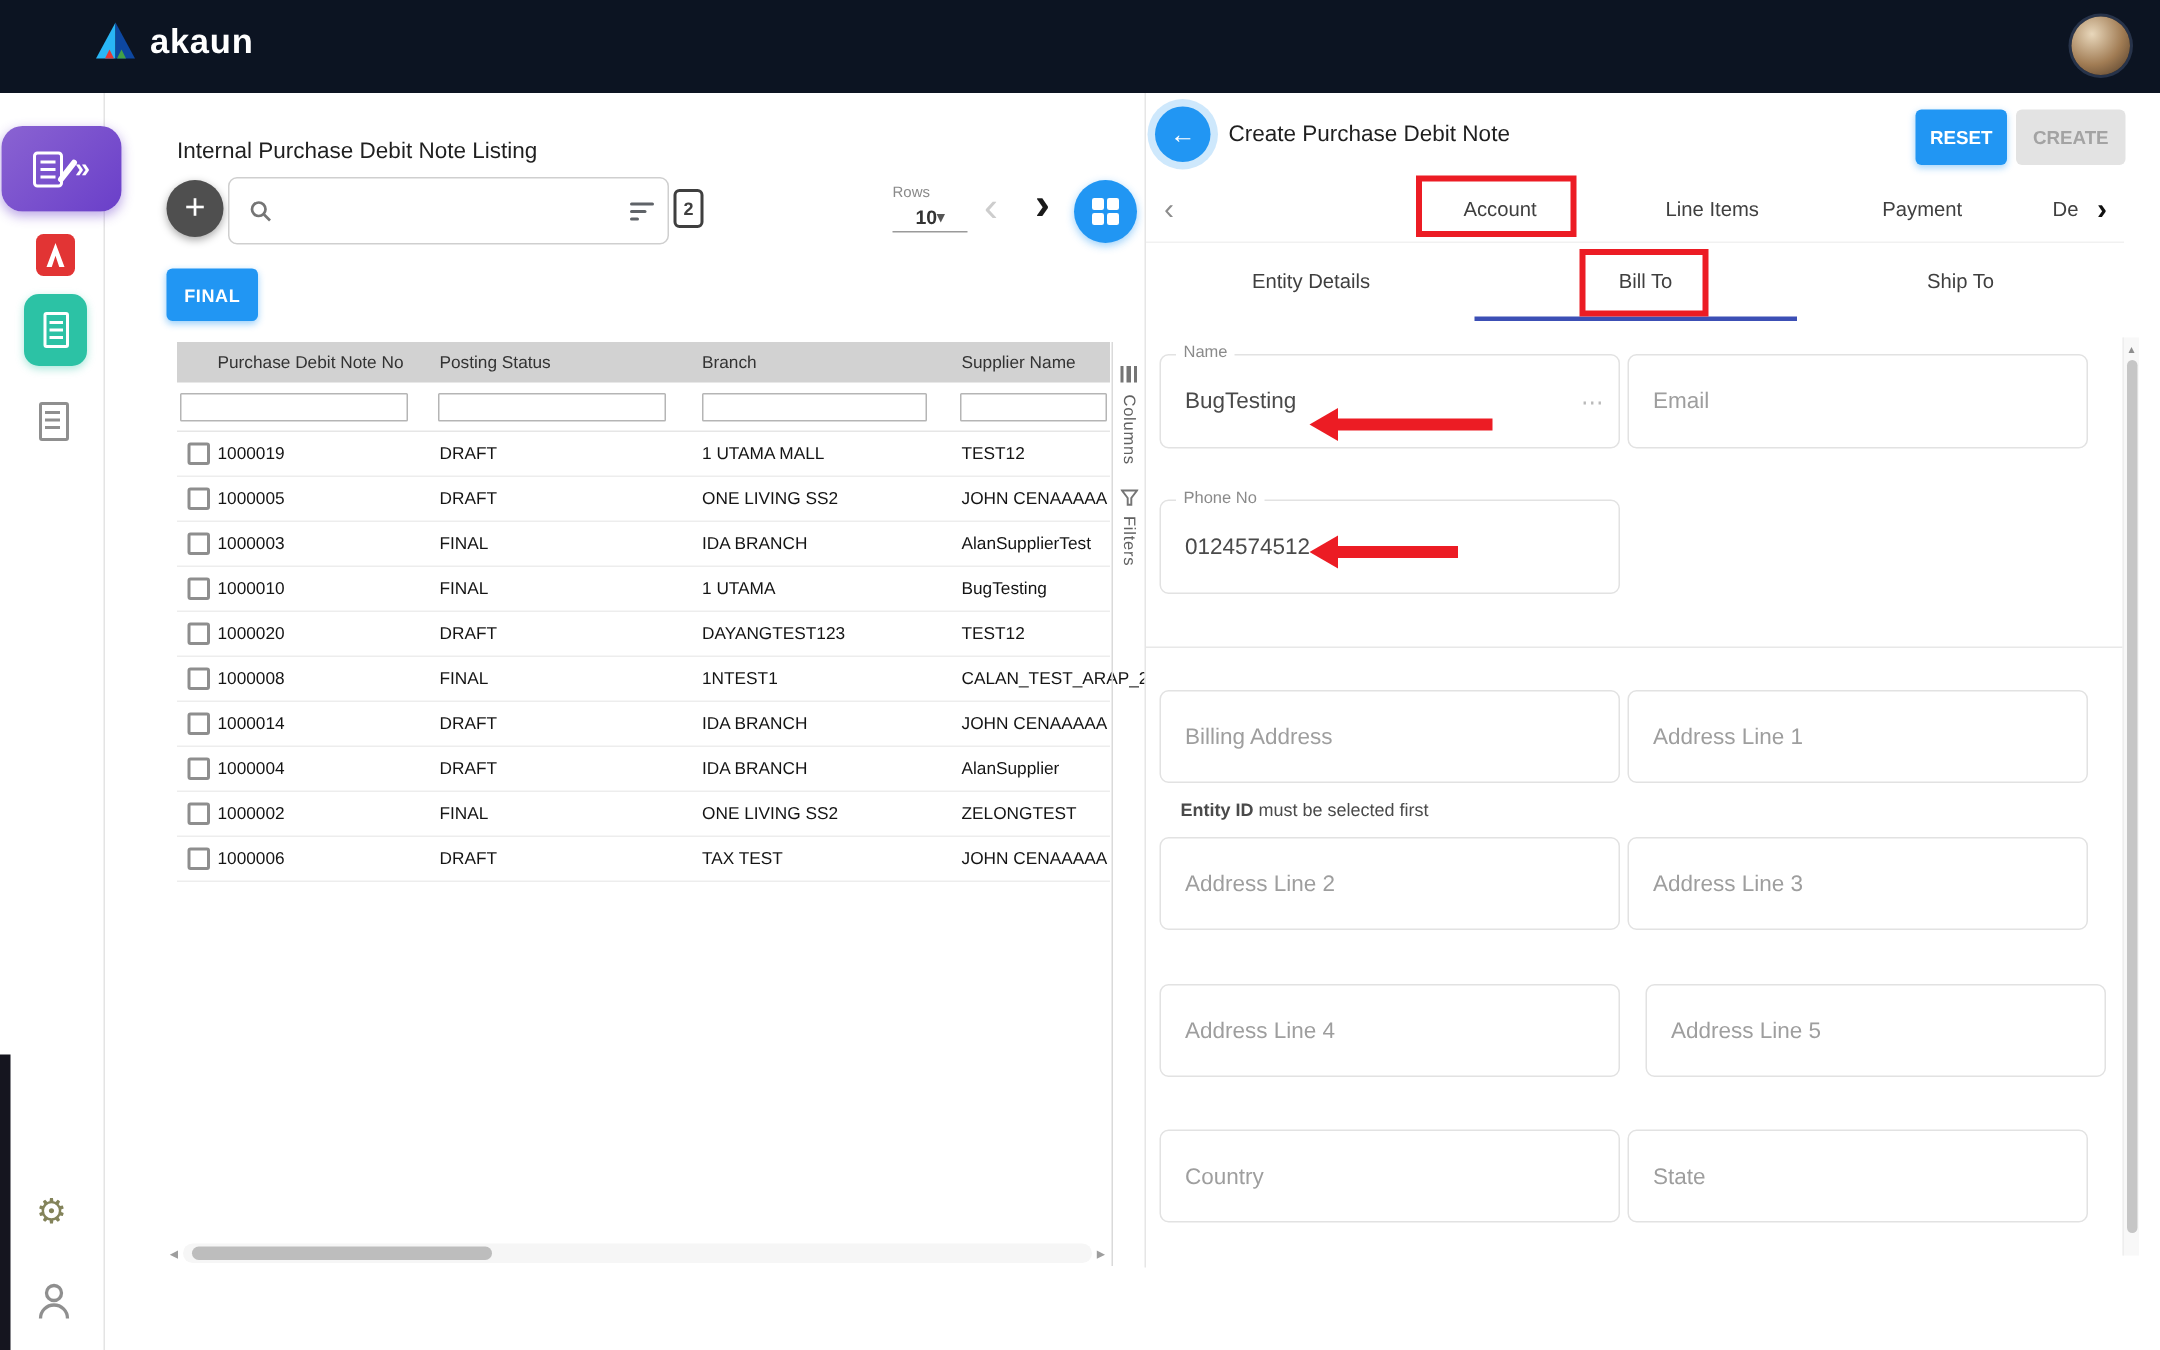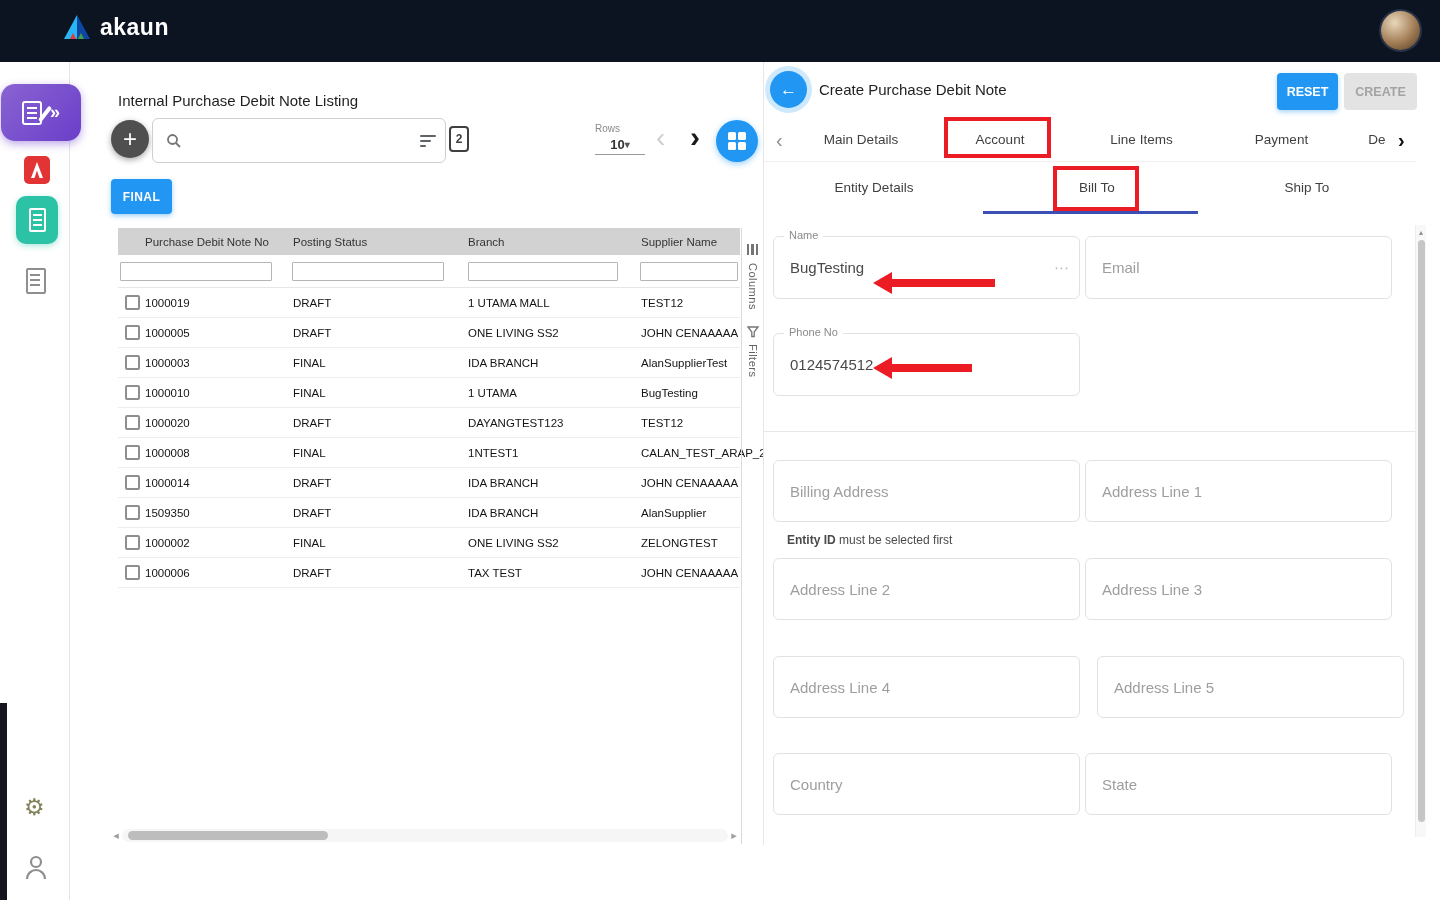--- a/index.html
+++ b/index.html
@@ -316,21 +316,21 @@
           </div>
         <div class="td">1000014</div>
         <div class="td">DRAFT</div>
         <div class="td">IDA BRANCH</div>
         <div class="td">JOHN CENAAAAA</div>
       </div>
       <div class="tr dr">
         <div class="td">
             <span class="cbx"></span>
           </div>
-        <div class="td">1509350</div>
+        <div class="td">1000004</div>
         <div class="td">DRAFT</div>
         <div class="td">IDA BRANCH</div>
         <div class="td">AlanSupplier</div>
       </div>
       <div class="tr dr">
         <div class="td">
             <span class="cbx"></span>
           </div>
         <div class="td">1000002</div>
         <div class="td">FINAL</div>
@@ -373,21 +373,20 @@
   <section class="create-panel">
     <div class="back-btn">
       <span>←</span>
     </div>
     <h2 class="cp-title">Create Purchase Debit Note</h2>
     <button class="reset-btn">RESET</button>
     <button class="create-btn">CREATE</button>
 
     <div class="main-tabs">
       <span class="tab-chev left">‹</span>
-      <div class="mtab t0">Main Details</div>
       <div class="mtab t1">Account</div>
       <div class="mtab t2">Line Items</div>
       <div class="mtab t3">Payment</div>
       <div class="mtab t4">De</div>
       <span class="tab-chev right">›</span>
     </div>
 
     <div class="sub-tabs">
       <div class="stab s0">Entity Details</div>
       <div class="stab s1">Bill To</div>

